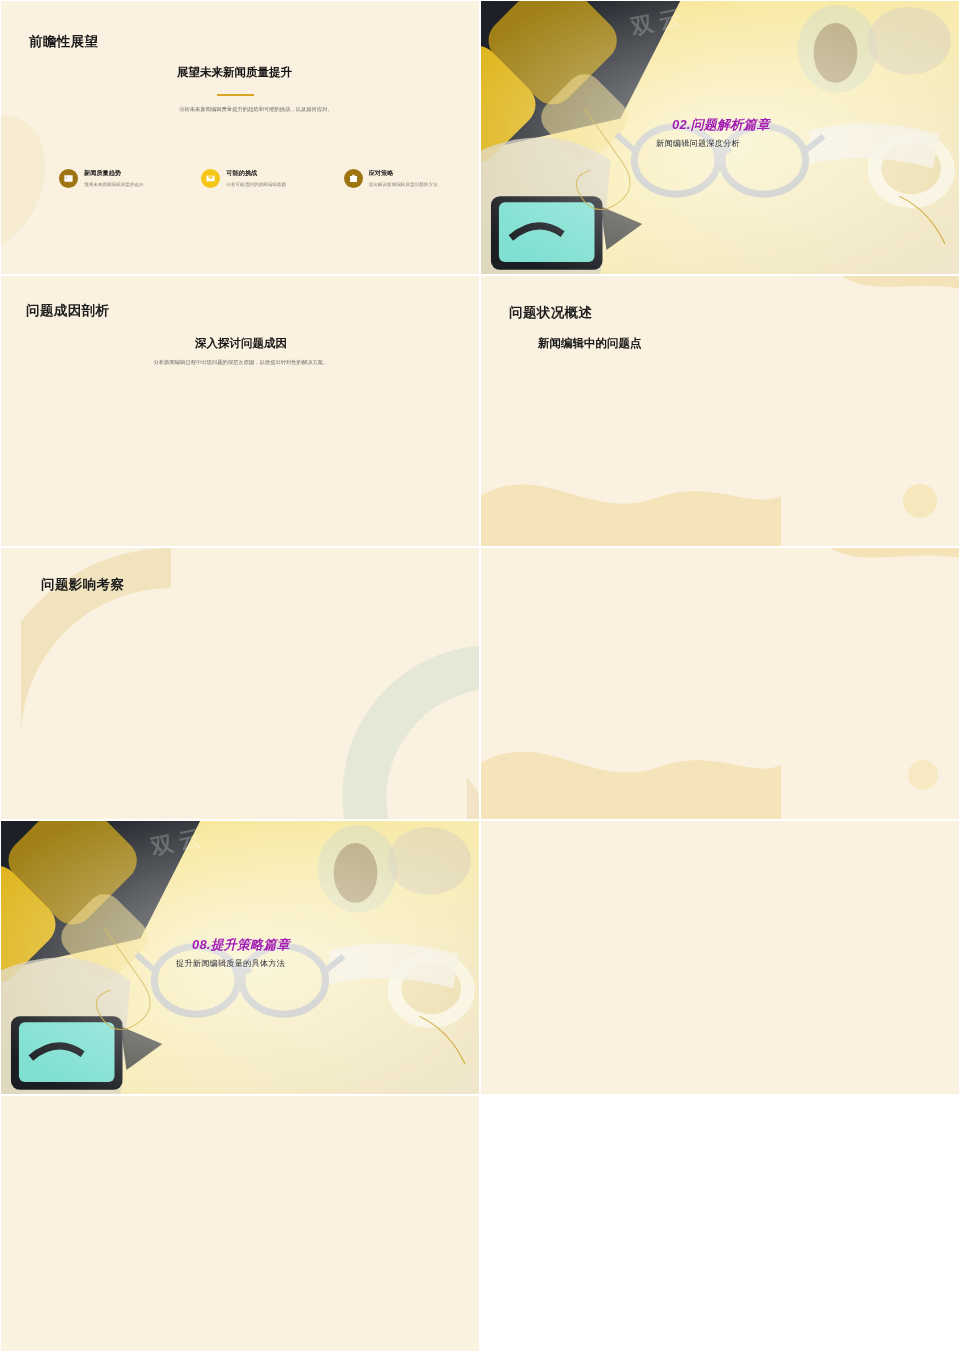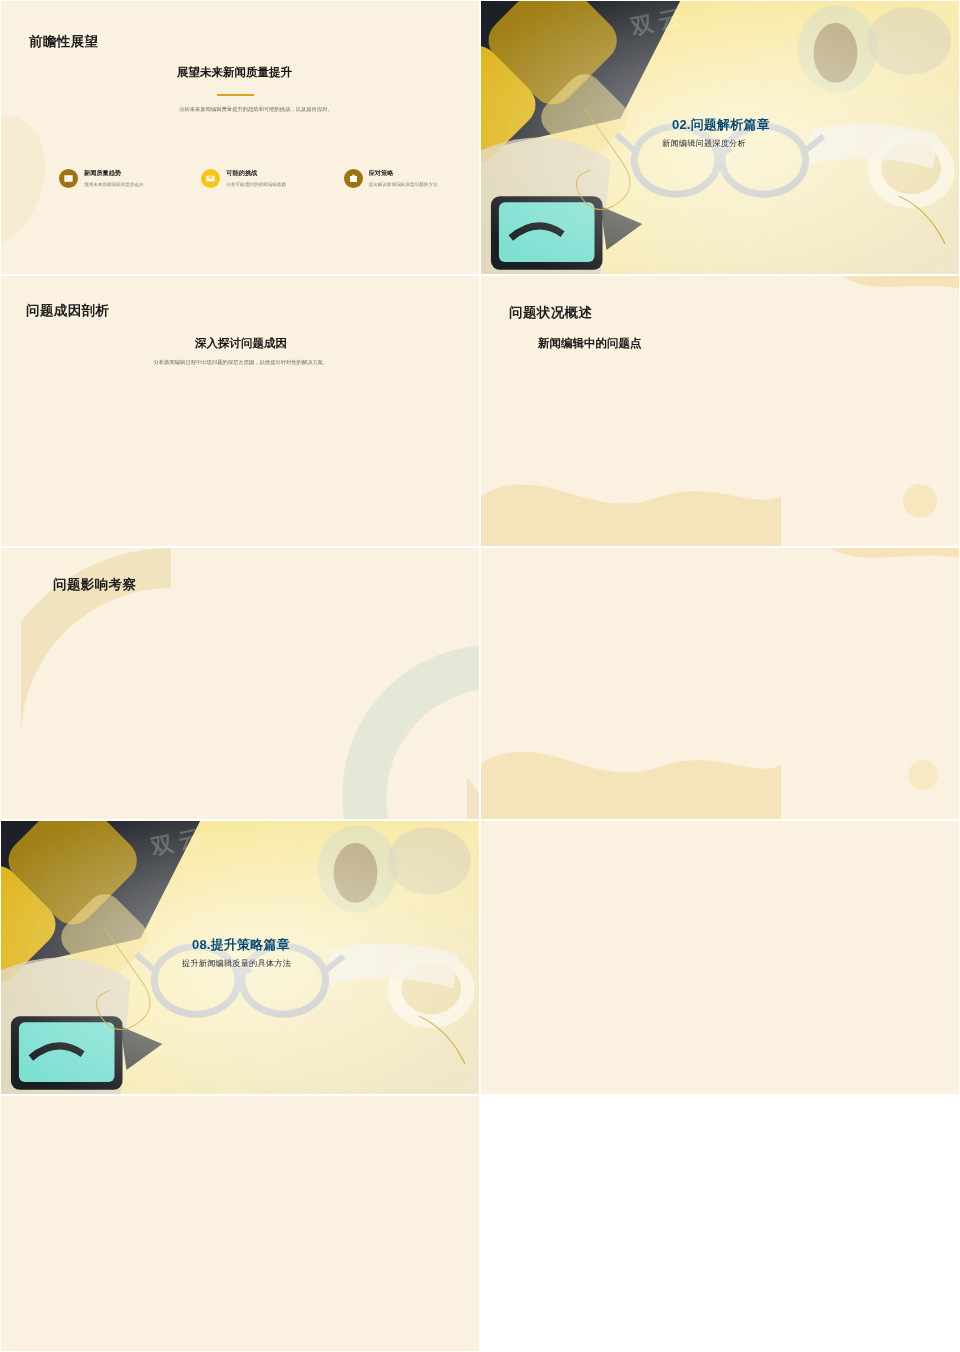--- a/index.html
+++ b/index.html
@@ -55,42 +55,43 @@
   #s1 .desc { position:absolute; left:140px; top:104px; width:230px; text-align:center; }
   #s1 .feats { position:absolute; left:58px; top:168px; width:380px; display:flex; gap:47px; }
   #s1 .feat { display:flex; gap:6px; width:105px; }
   #s1 .feat .chip { width:19px; height:19px; flex:0 0 19px; }
 
   
   .cover { background:#f4e49d; }
   .cover .photo { position:absolute; inset:0; }
   .cover .ctitle {
     position:absolute; left:191px; top:115px;
-    font-size:13px; font-weight:bold; color:#0c4a6e; letter-spacing:.2px;
+    font-size:13px; font-weight:bold; color:#a21caf; letter-spacing:.2px;
     text-shadow:0 1px 2px rgba(255,255,255,.55);
+    font-style:italic;
   }
   .cover .csub {
-    position:absolute; left:181px; top:137px;
+    position:absolute; left:175px; top:137px;
     font-size:8.2px; color:#2b2b30; letter-spacing:.2px;
     text-shadow:0 1px 2px rgba(255,255,255,.5);
   }
   .wm { position:absolute; left:150px; top:6px; font-size:22px; color:rgba(255,255,255,.22);
         letter-spacing:6px; transform:rotate(-12deg); font-weight:bold; }
 
   
   #s3 .kicker { left:28px; top:28px; }
   #s3 .h { position:absolute; left:57px; top:60px; }
 
   
   #s4 .kicker { left:25px; top:26px; }
   #s4 .h { position:absolute; left:0; top:60px; width:480px; text-align:center; }
   #s4 .desc { position:absolute; left:120px; top:82px; width:240px; text-align:center; }
 
   
-  #s5 .kicker { left:28px; top:28px;padding-left:24px; }
+  #s5 .kicker { left:16px; top:28px;padding-left:24px; }
 
   
   #s6 .kicker { left:28px; top:28px; }
 </style>
 </head>
 <body>
 
 <svg width="0" height="0" style="position:absolute">
   <defs>
     <symbol id="ic-image" viewBox="0 0 24 24">

